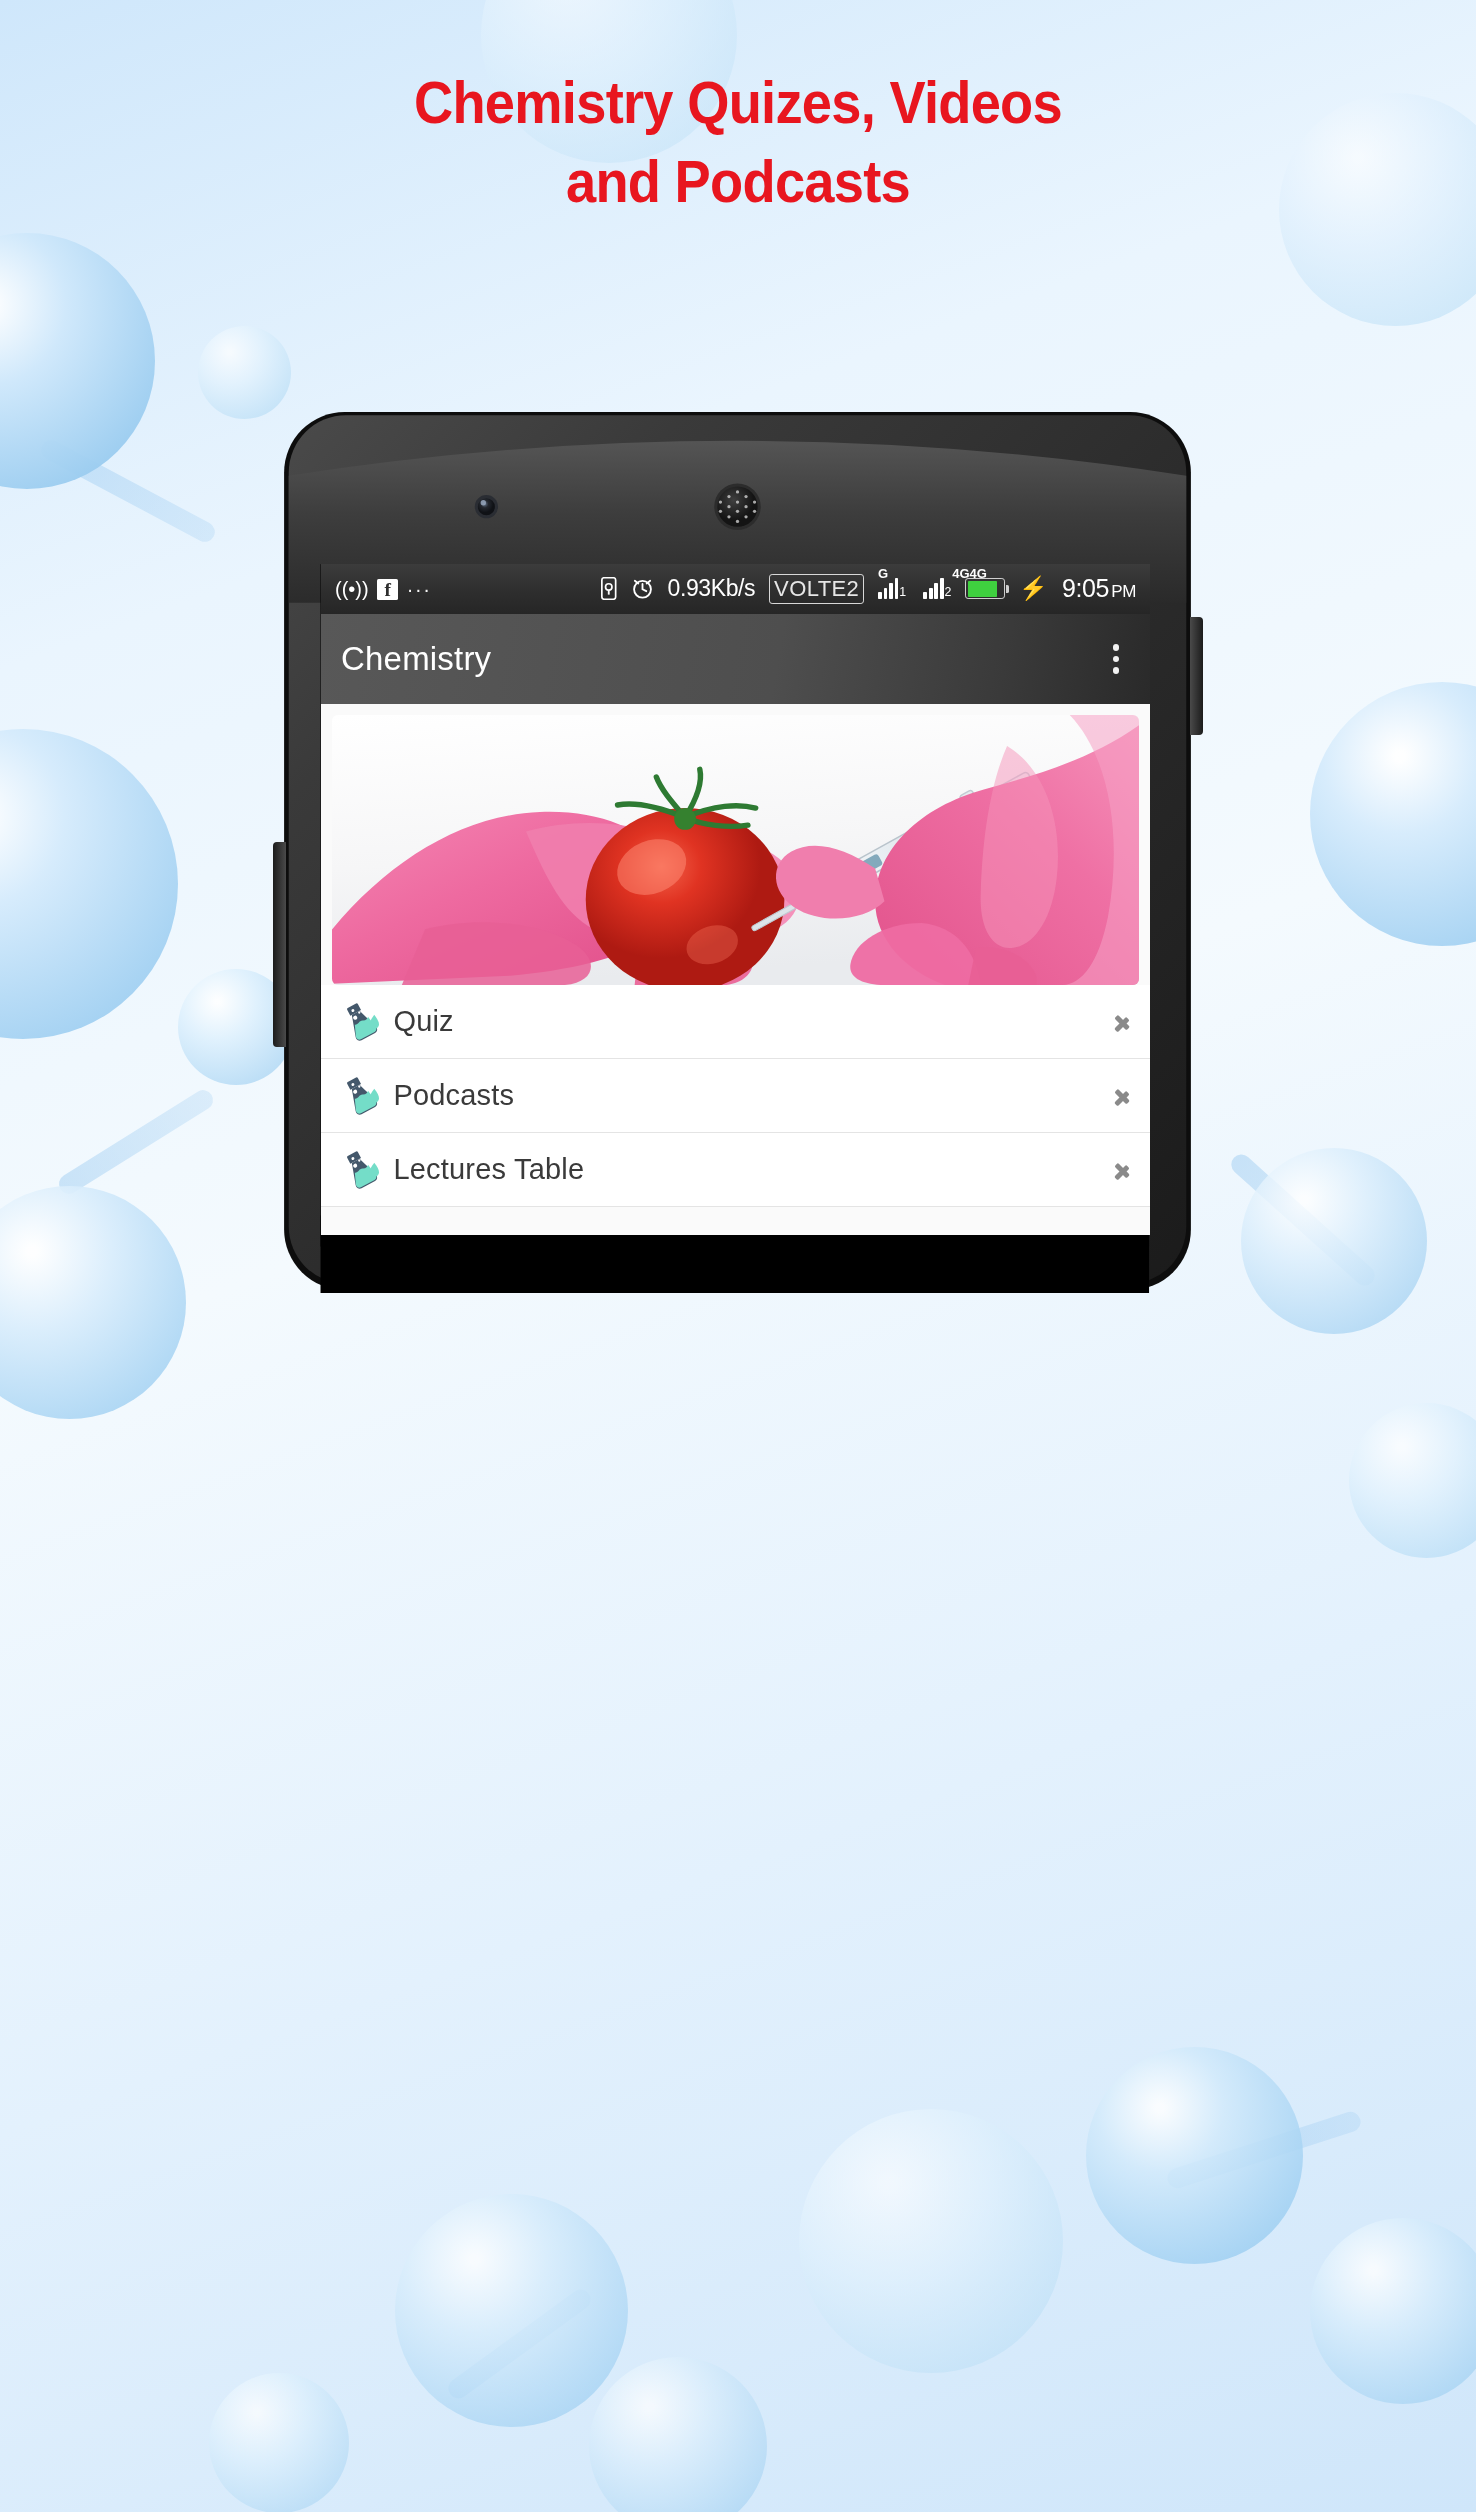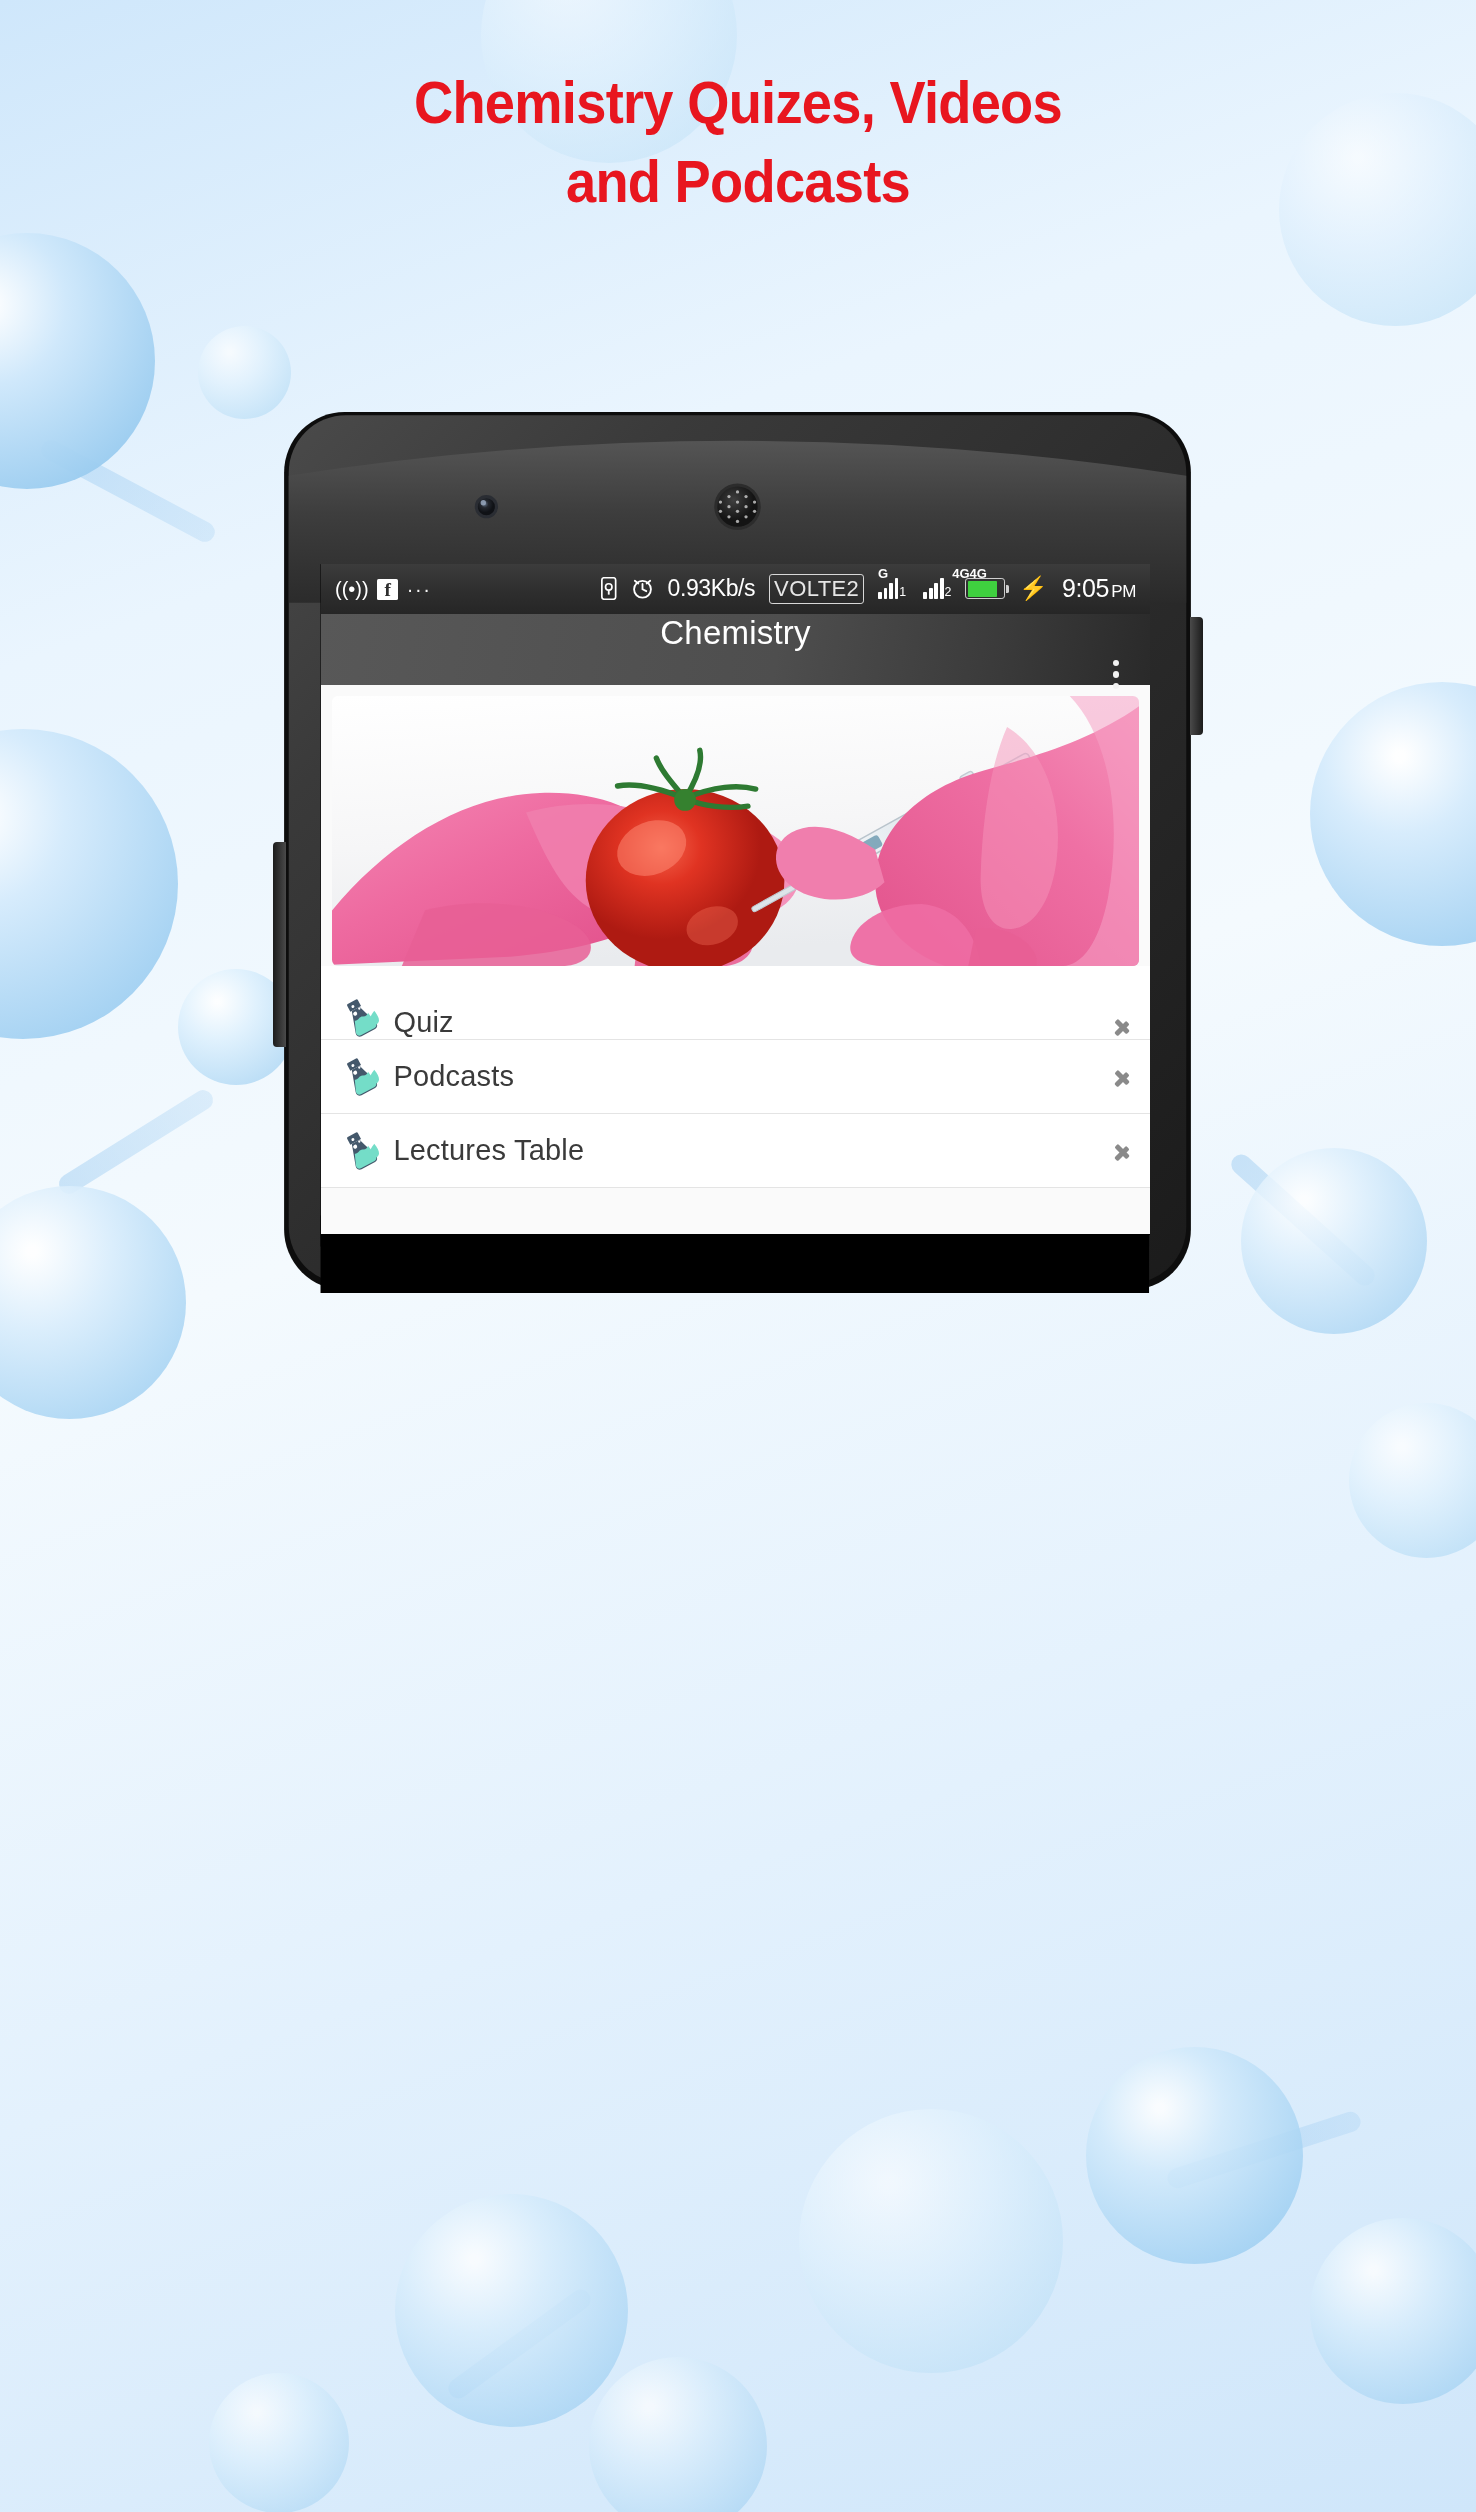--- a/index.html
+++ b/index.html
@@ -84,43 +84,43 @@
     content:""; position:absolute; right:-4.7px; top:5.4px;
     width:3.1px; height:8.5px; background:#cfcfcf; border-radius:0 1.6px 1.6px 0;
   }
   .battery .fill { height:100%; width:84%; background:#3fd03f; border-radius:0.8px; }
   .bolt { font-size:23px; line-height:1; }
   .clock { font-size:25px; letter-spacing:-0.4px; }
   .clock .pm { font-size:17px; margin-left:2.3px; }
 
   
   #appbar {
-    height:71px; width:100%;
+    height:90px; width:100%;
     background:linear-gradient(100deg,#585858 0%,#4e4e4e 55%,#3a3a3a 82%,#2a2a2a 100%);
-    display:flex; align-items:center; padding:0 20px;flex-direction:column;
+    display:flex; align-items:center; padding:8px 20px;
   }
   #appbar .title { color:#fff; font-size:33px; font-weight:400; letter-spacing:0.2px; }
   #overflow { margin-left:auto; display:flex; flex-direction:column; gap:5.4px; padding:7.8px 11px; cursor:pointer; }
   #overflow span { width:6.2px; height:6.2px; border-radius:50%; background:#f2f2f2; display:block; }
 
   
   #content { background:#fafafa; height:calc(100% - 122px); overflow:hidden; }
   #hero {
     margin:11px 11px 0; height:270px;
     border-radius:6.2px; overflow:hidden; position:relative;
     background:linear-gradient(170deg,#fdfdfd,#f2f2f4 60%,#eceef0);
   }
   #hero svg { position:absolute; inset:0; width:100%; height:100%; }
 
   .row {
     height:74px; display:flex; align-items:center;
     padding:0 20px 0 17px; background:#fff;
     border-bottom:1.2px solid #e4e4e4; cursor:pointer;
   }
-  .row:first-of-type { border-top:none;align-items:flex-end; }
+  .row:first-of-type { border-top:none; }
   .flask { width:43px; height:43px; flex:0 0 43px; margin-right:12.4px; }
   .row .lbl { font-size:29px; color:#3a3a3a; letter-spacing:0.2px; }
   .chev {
     margin-left:auto; width:15.5px; height:26px; position:relative;
   }
   .chev::before, .chev::after {
     content:""; position:absolute; left:1.6px; width:17px; height:5.4px;
     background:#8a8a8a; border-radius:1.6px;
   }
   .chev::before { top:5.4px;  transform:rotate(45deg);  transform-origin:left center; }

